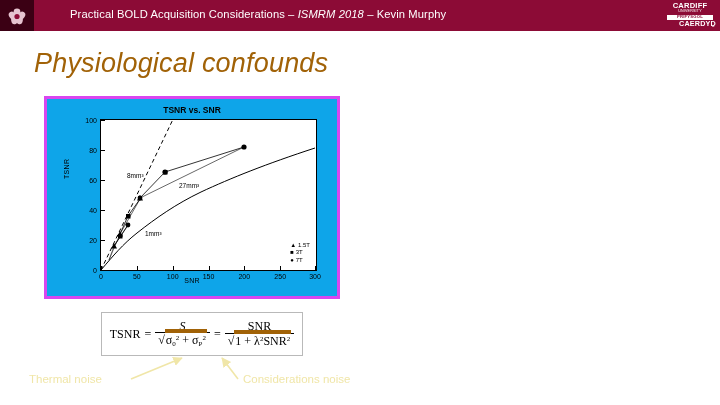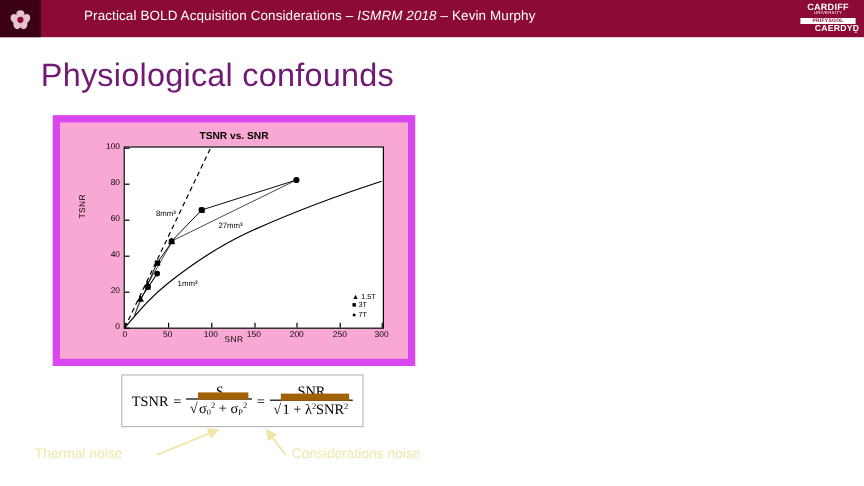--- a/index.html
+++ b/index.html
@@ -65,33 +65,34 @@
     padding: 0.5px 0;
   }
   .hlr-l3 { font-size: 7.2px; font-weight: bold; letter-spacing: .2px; text-align: right; }
 
   
   .slide-title {
     position: absolute;
     left: 34px;
     top: 48px;
     font-size: 27px;
-    color: #701a75;
+    color: #a16207;
     letter-spacing: 0.2px;
+    font-style: italic;
   }
 
   
   .figure {
     position: absolute;
     left: 44px;
     top: 96px;
     width: 290px;
     height: 197px;
-    background: #f9a8d4;
-    border: 6px solid #d946ef;
+    background: #0ea5e9;
+    border: 3px solid #d946ef;
   }
   .fig-title {
     position: absolute;
     left: 0; right: 0;
     top: 6px;
     text-align: center;
     font-size: 8.5px;
     font-weight: bold;
     color: #000000;
   }
@@ -190,21 +191,21 @@
   }
   .frac {
     display: inline-flex;
     flex-direction: column;
     align-items: center;
     vertical-align: middle;
     line-height: 1.05;
   }
   .frac .num { padding: 0 3px; font-style: italic; }
   .frac .den { padding: 1px 3px 0 3px; border-top: 1px solid #000; }
-  .ovl { border-top: 6px solid #a16207; padding: 0 1px; }
+  .ovl { border-top: 4px solid #a16207; padding: 0 1px; }
   .small-sub { font-size: 7px; vertical-align: -2px; }
   .small-sup { font-size: 7px; vertical-align: 4px; }
 
   
   .callout {
     position: absolute;
     font-size: 11.5px;
     color: #f0e6a8;
     white-space: nowrap;
   }

